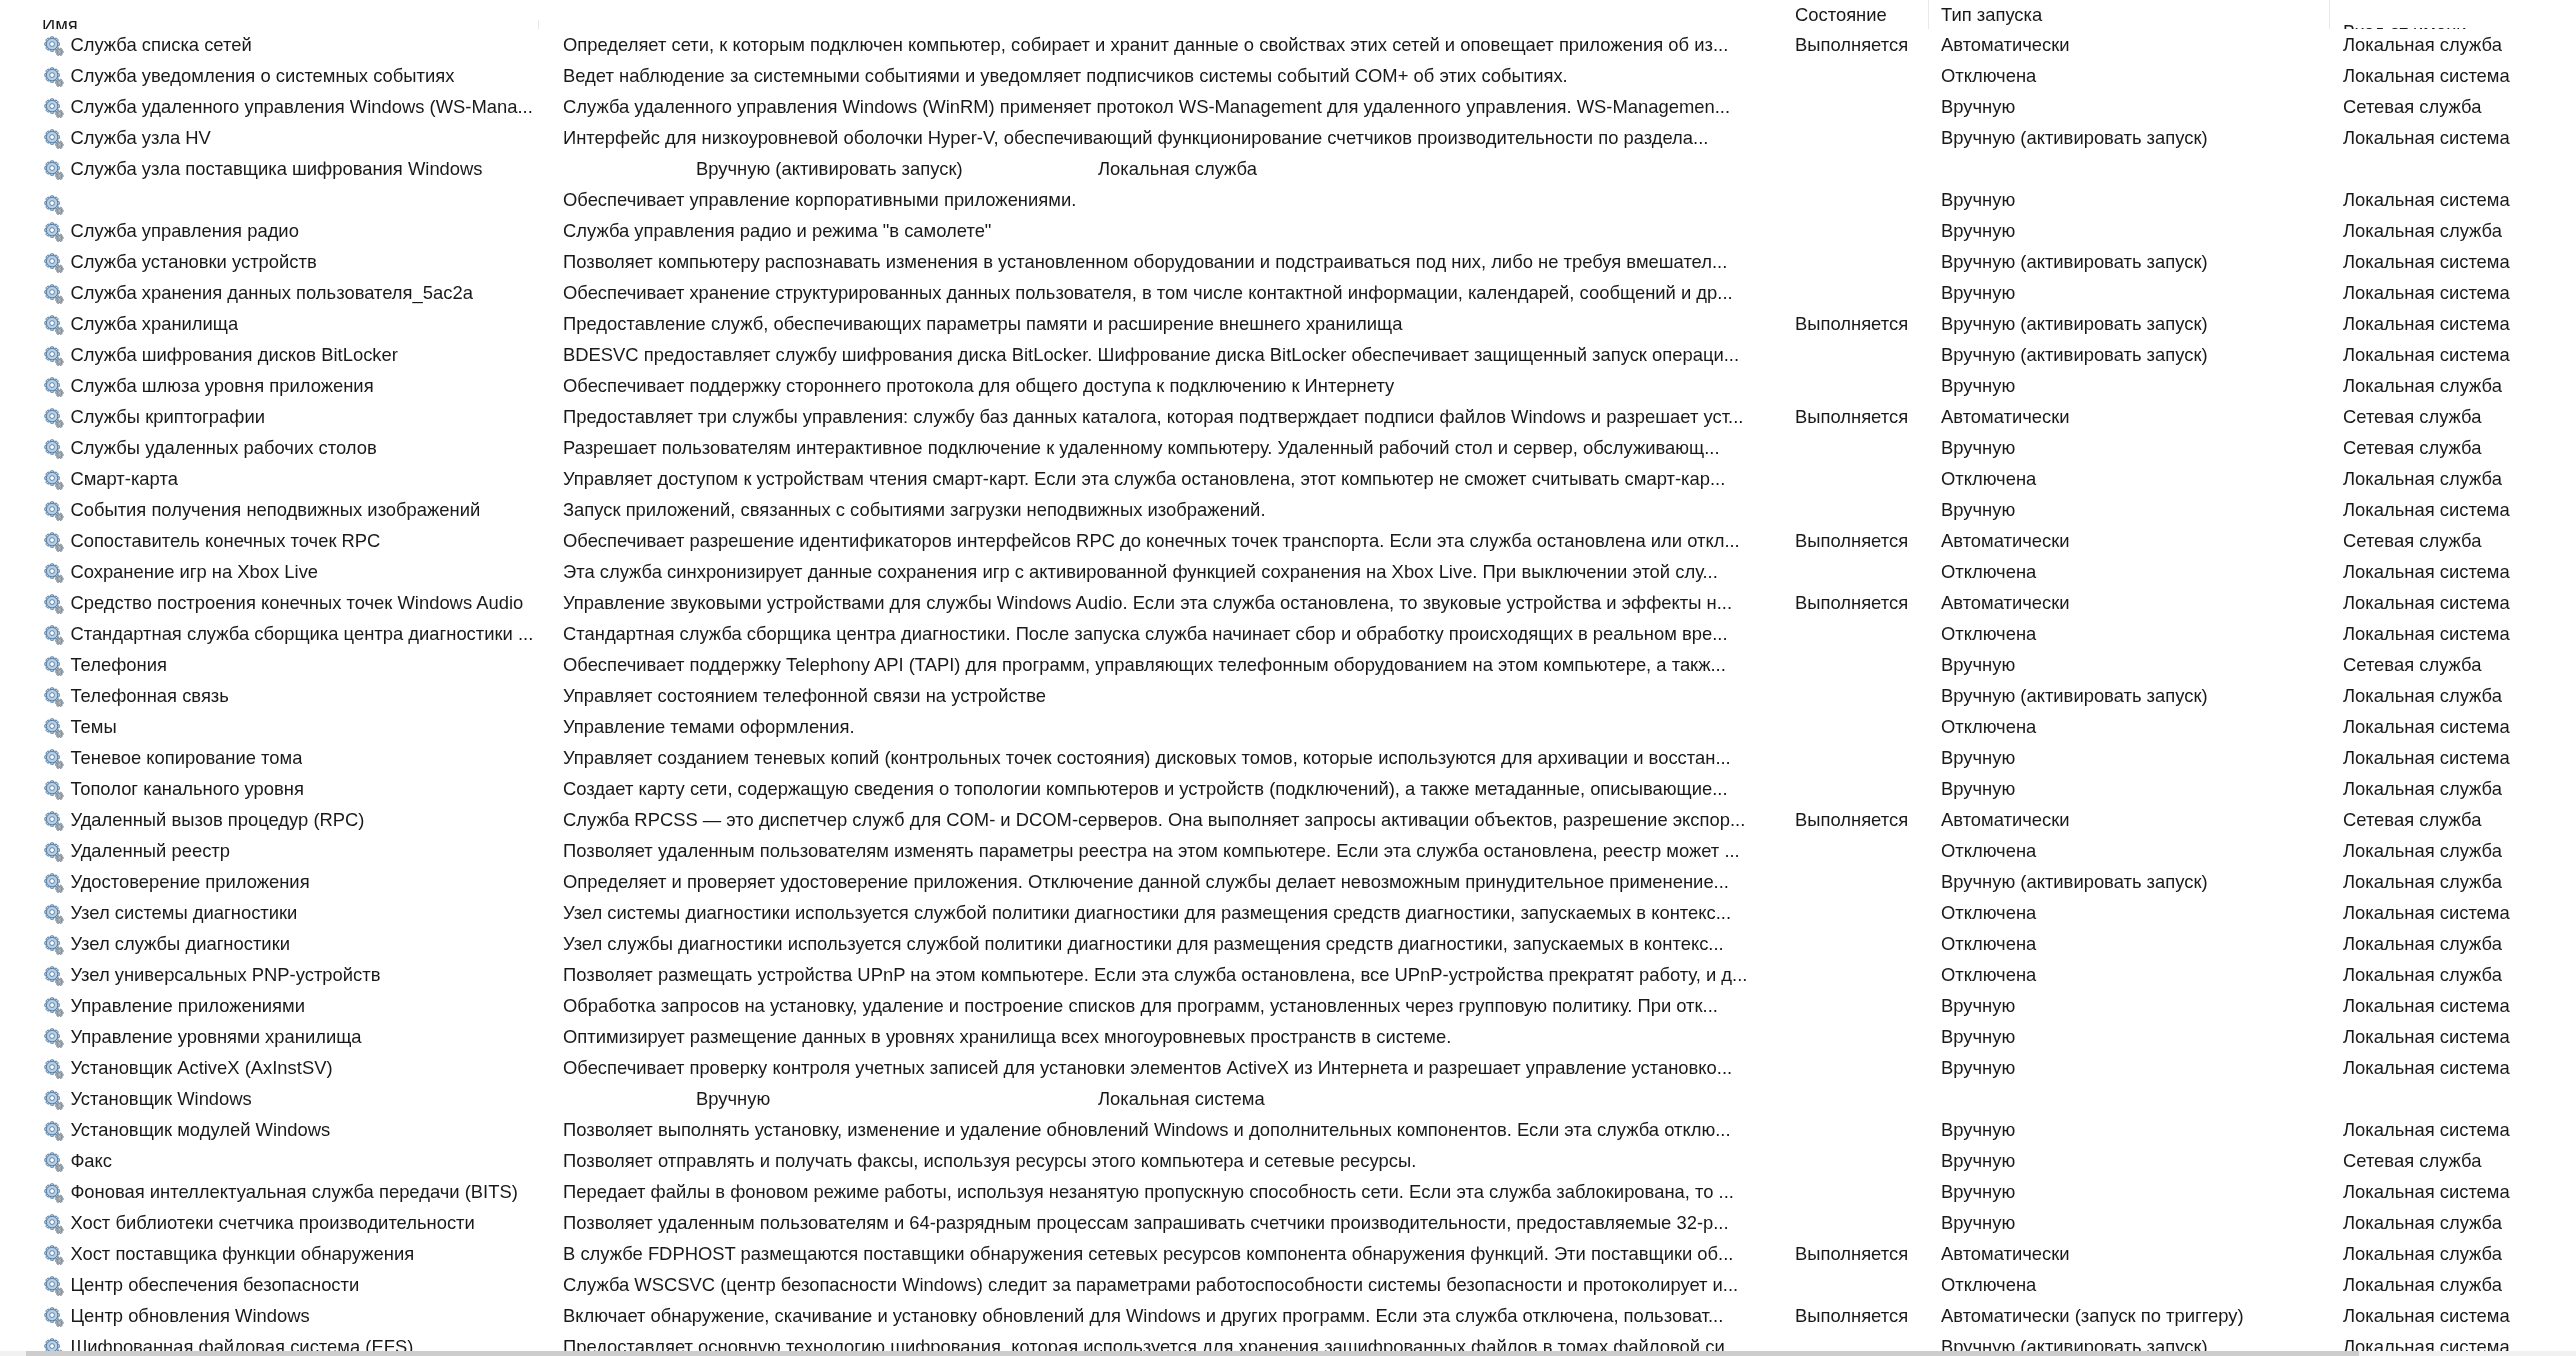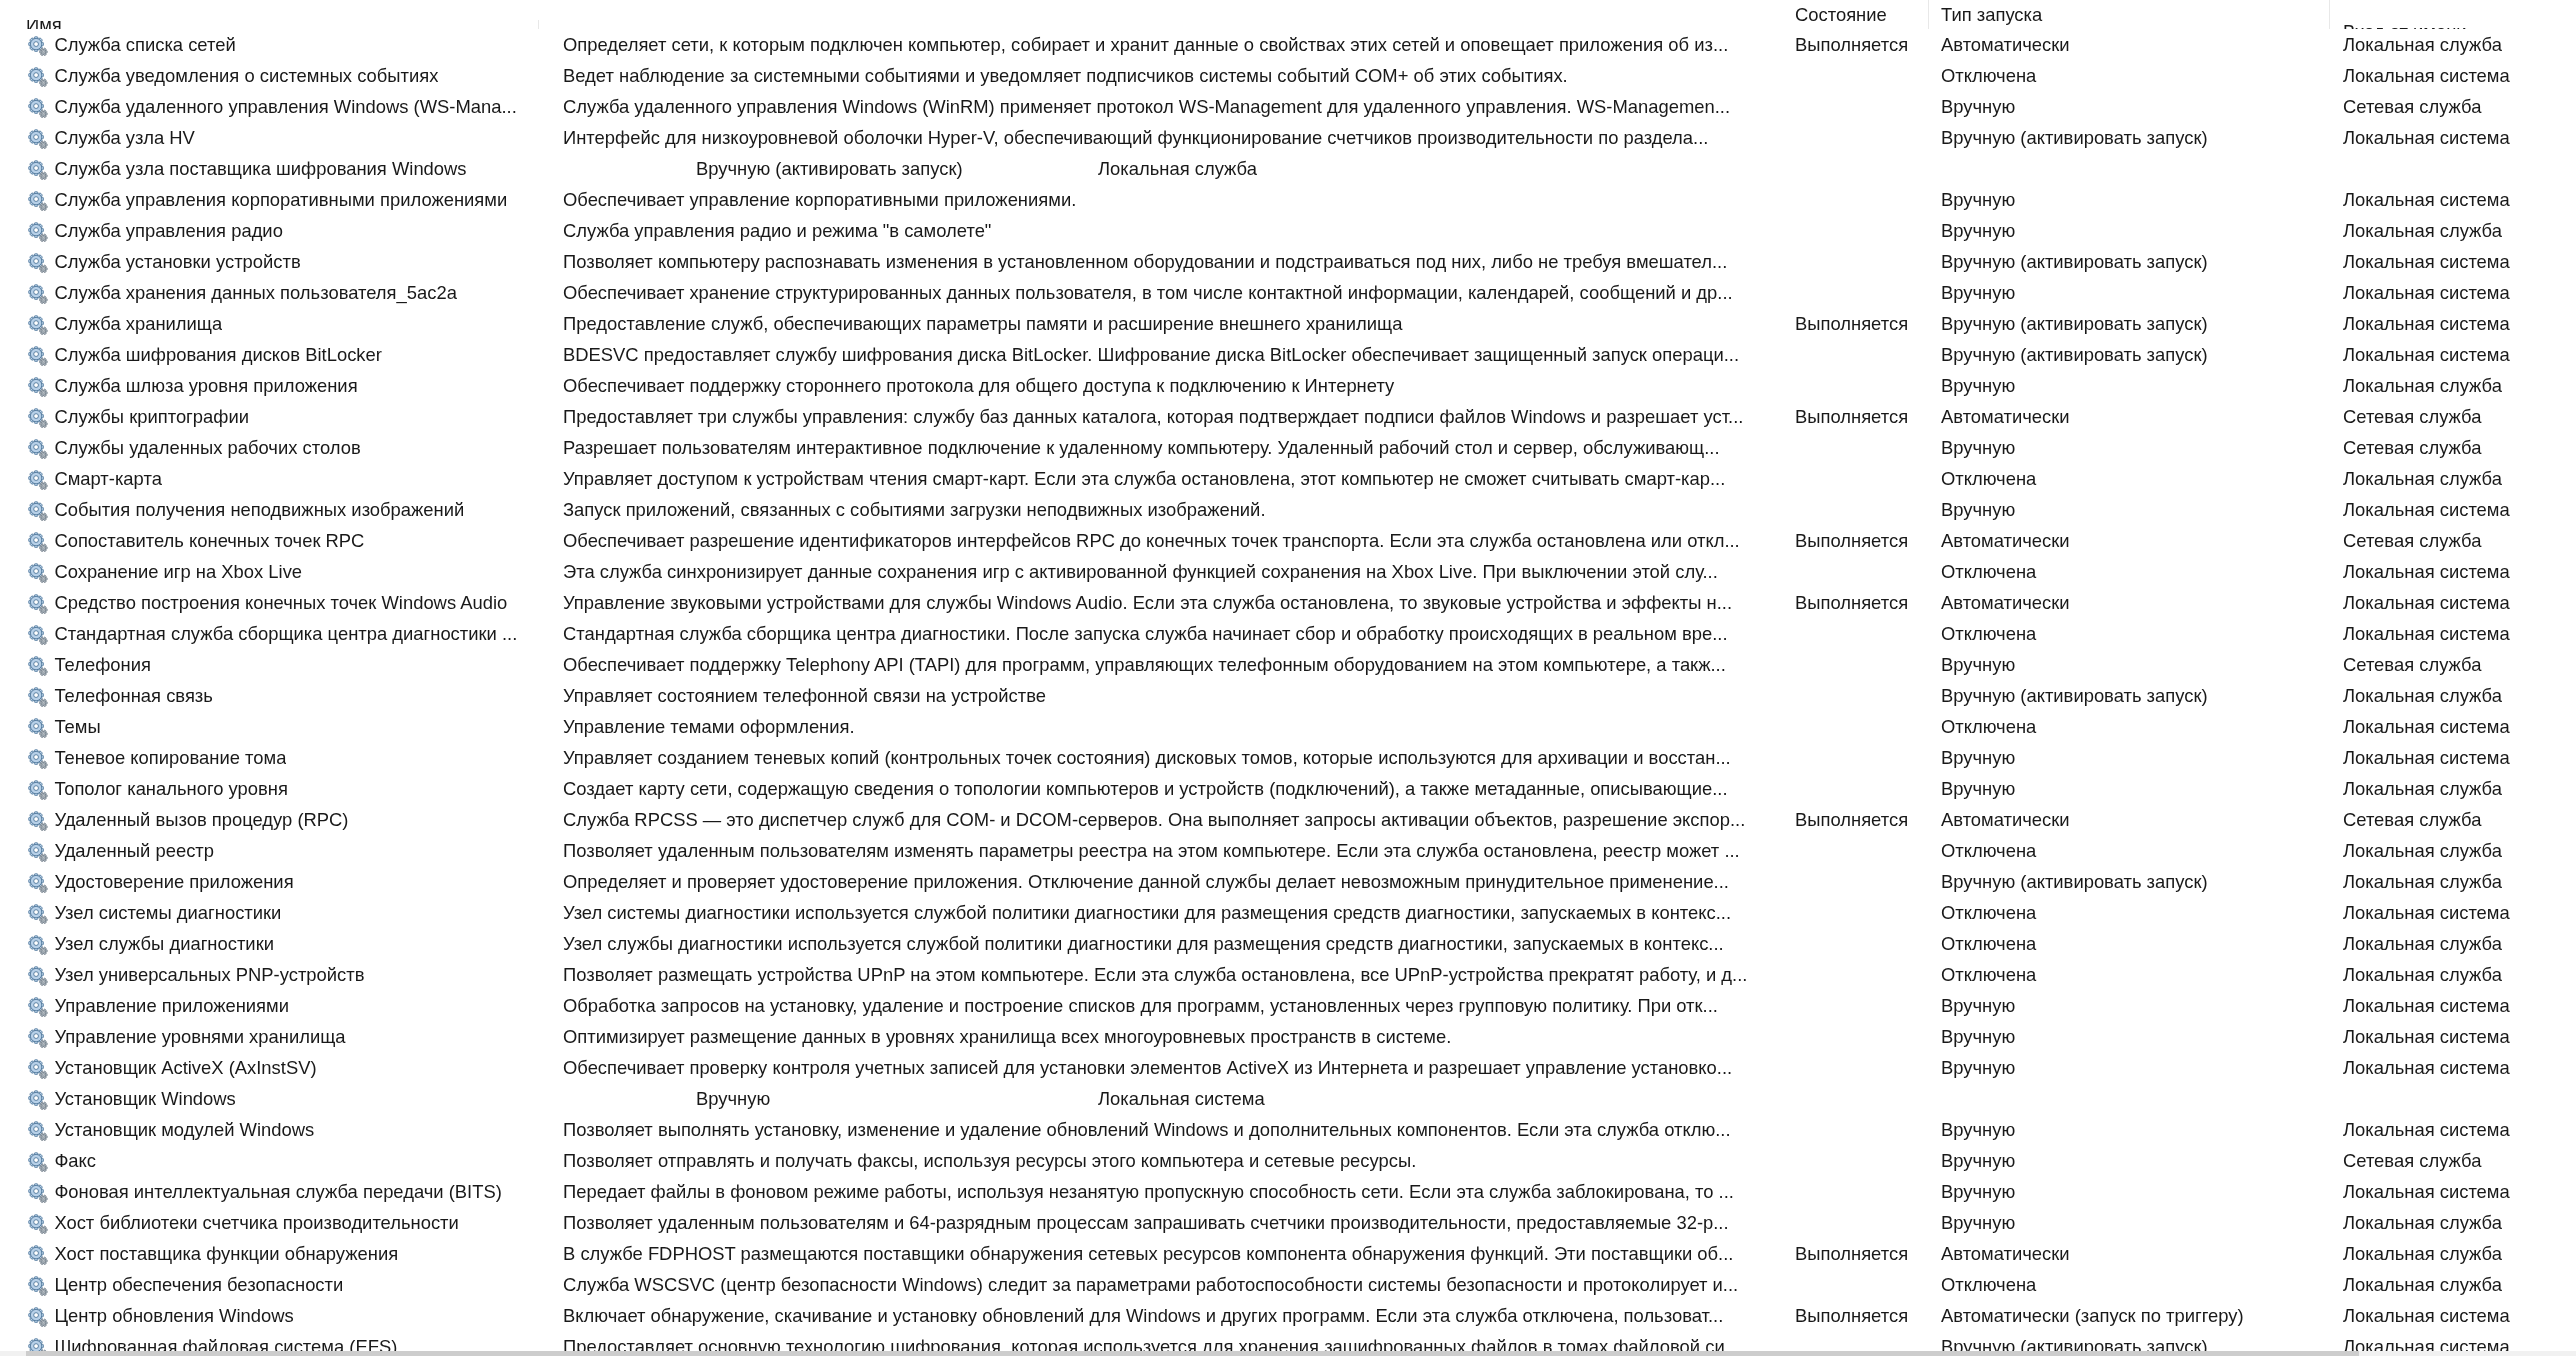--- a/index.html
+++ b/index.html
@@ -42,21 +42,21 @@
   .c-status { width: 145px;  padding-left: 11px; }
   .c-type   { width: 401px;  padding-left: 12px; }
   .c-logon  { width: 246px;  padding-left: 13px; }
 
   .h-name   { padding-left: 27.6px; }
   .h-desc   { padding-left: 24px; }
   .h-status { padding-left: 11px; }
   .h-type   { padding-left: 12px; }
   .h-logon  { padding-left: 13px; }
 
-  .c-name { display: flex; align-items: center; padding-left: 26px; margin-top: 20px; }
+  .c-name { display: flex; align-items: center; padding-left: 42px; margin-top: 20px; }
   .gear { width: 22px; height: 22px; flex: none; margin-right: 6.4px; display: inline-block; }
   .nm { white-space: nowrap; overflow: hidden; }
 
   
   .hscroll {
     position: absolute; left: 0; bottom: 0;
     width: 2576px; height: 6.4px;
     background: #f1f1f1;
   }
   .hscroll .thumb {
@@ -237,21 +237,20 @@
           </g>
           <g fill="#b9c2c9" stroke="#6f7c87" stroke-width="0.8">
             <rect x="14.8" y="18.2" width="8.4" height="2.6" rx="0.8"></rect>
             <rect x="14.8" y="18.2" width="8.4" height="2.6" rx="0.8" transform="rotate(60 19 19.5)"></rect>
             <rect x="14.8" y="18.2" width="8.4" height="2.6" rx="0.8" transform="rotate(120 19 19.5)"></rect>
             <circle cx="19" cy="19.5" r="2.6"></circle>
             <circle cx="19" cy="19.5" r="1" fill="#ffffff"></circle>
           </g>
         </svg>
       </span>
-      <span class="nm">Служба управления корпоративными приложениями</span>
     </div>
     <div class="cell c-desc">Обеспечивает управление корпоративными приложениями.</div>
     <div class="cell c-status"></div>
     <div class="cell c-type">Вручную</div>
     <div class="cell c-logon">Локальная система</div>
   </div>
 
   <div class="row">
     <div class="cell c-name">
       <span class="gear">

